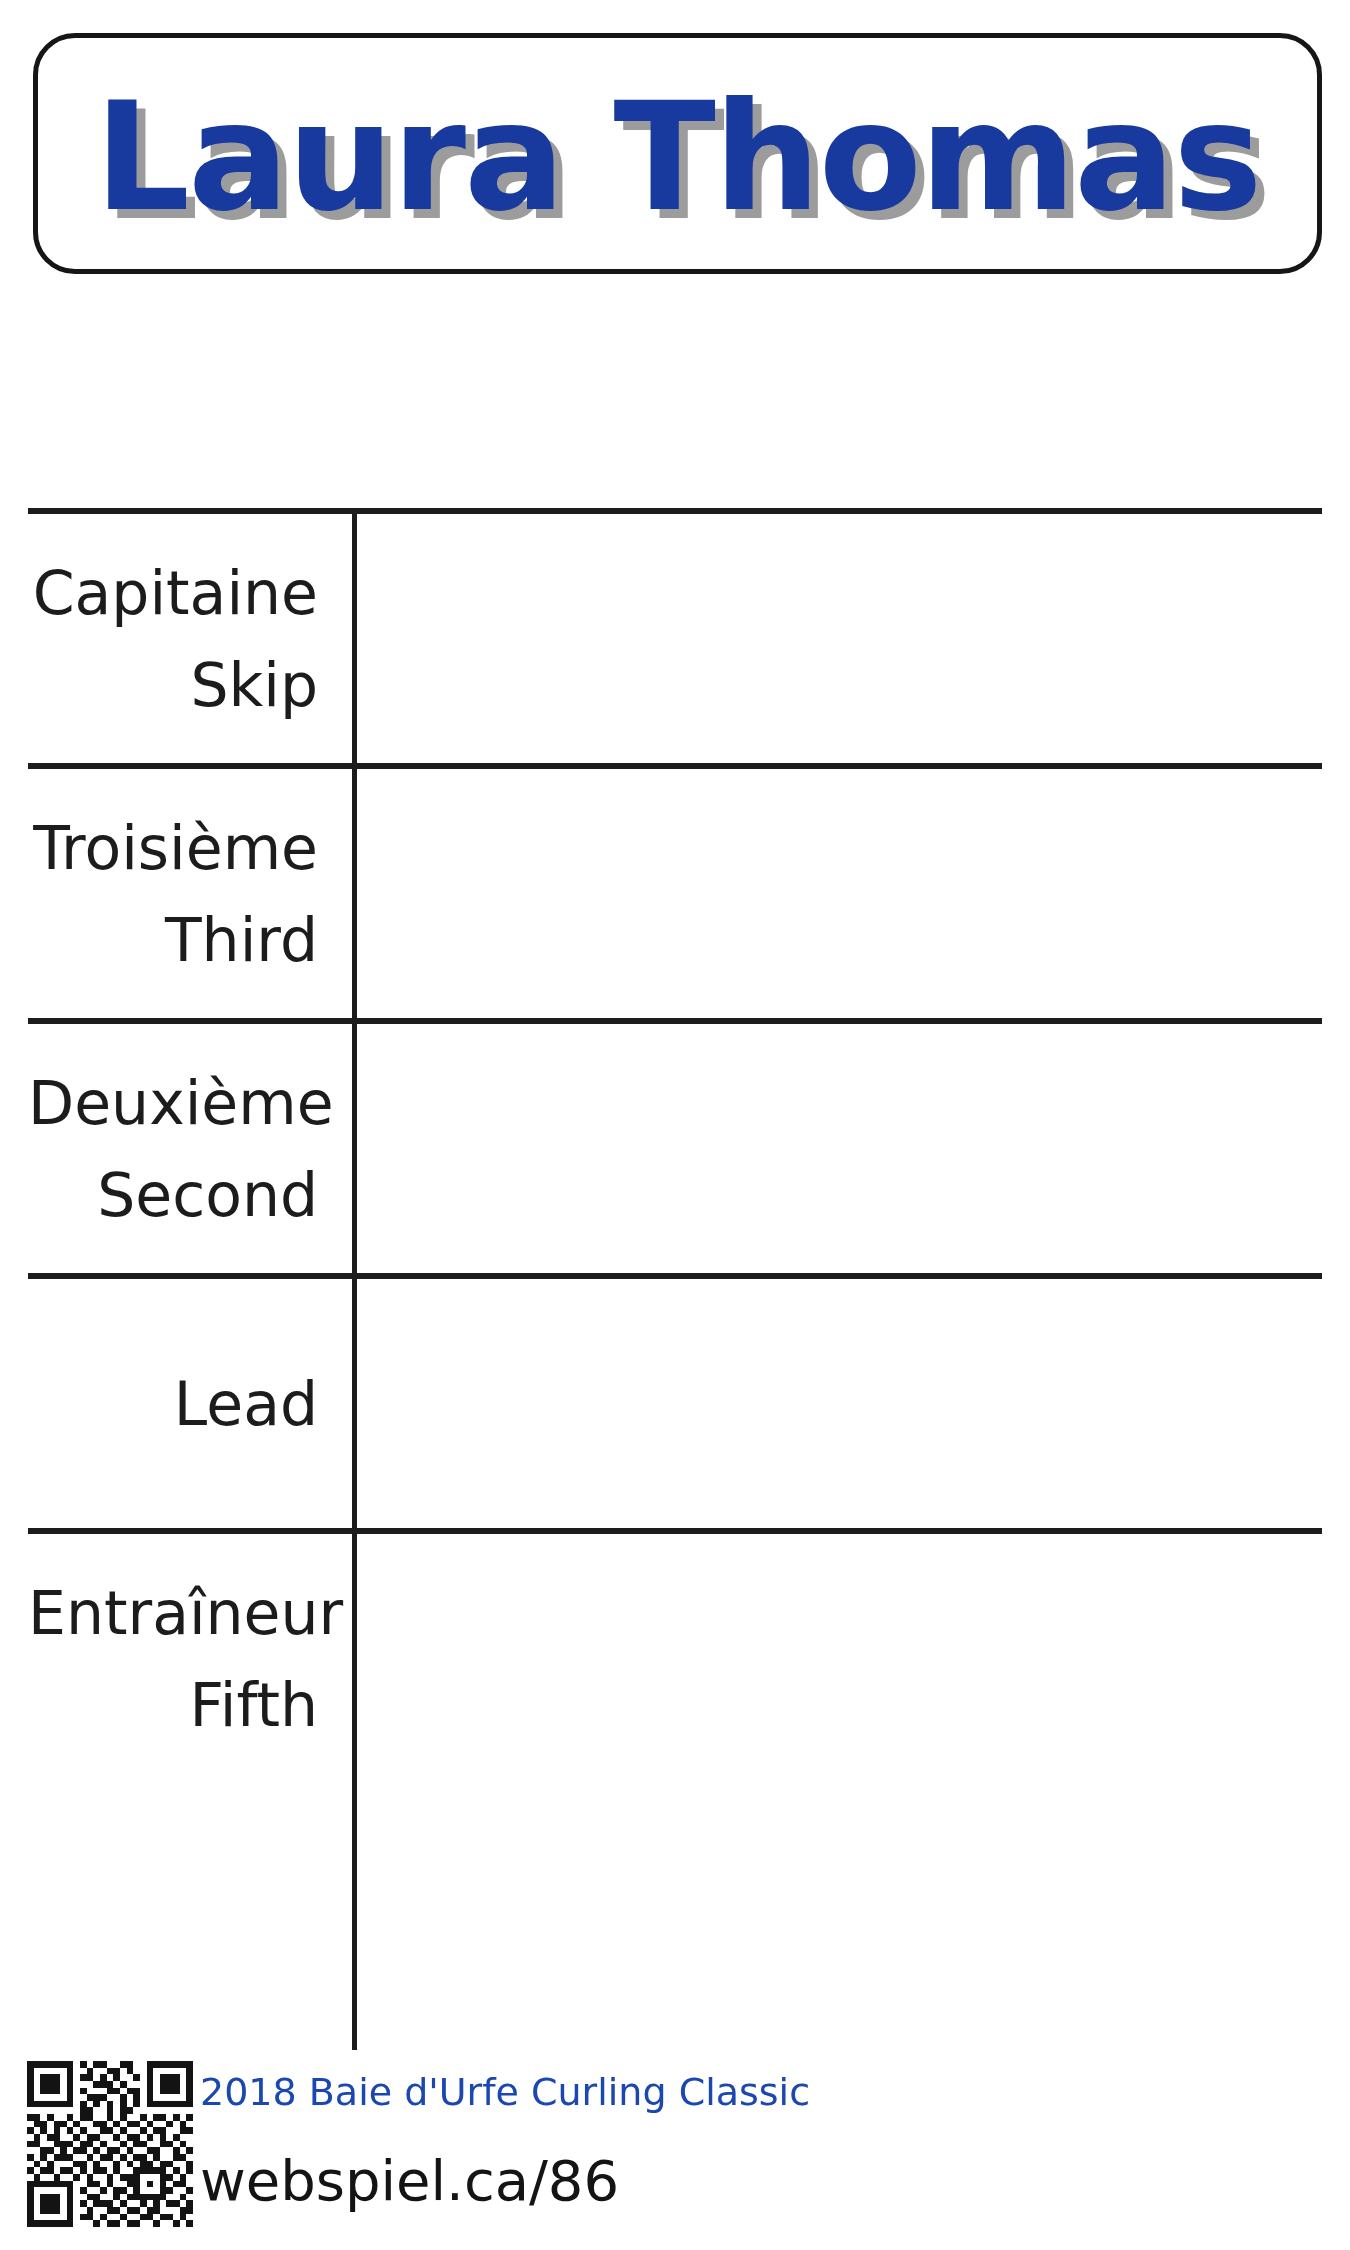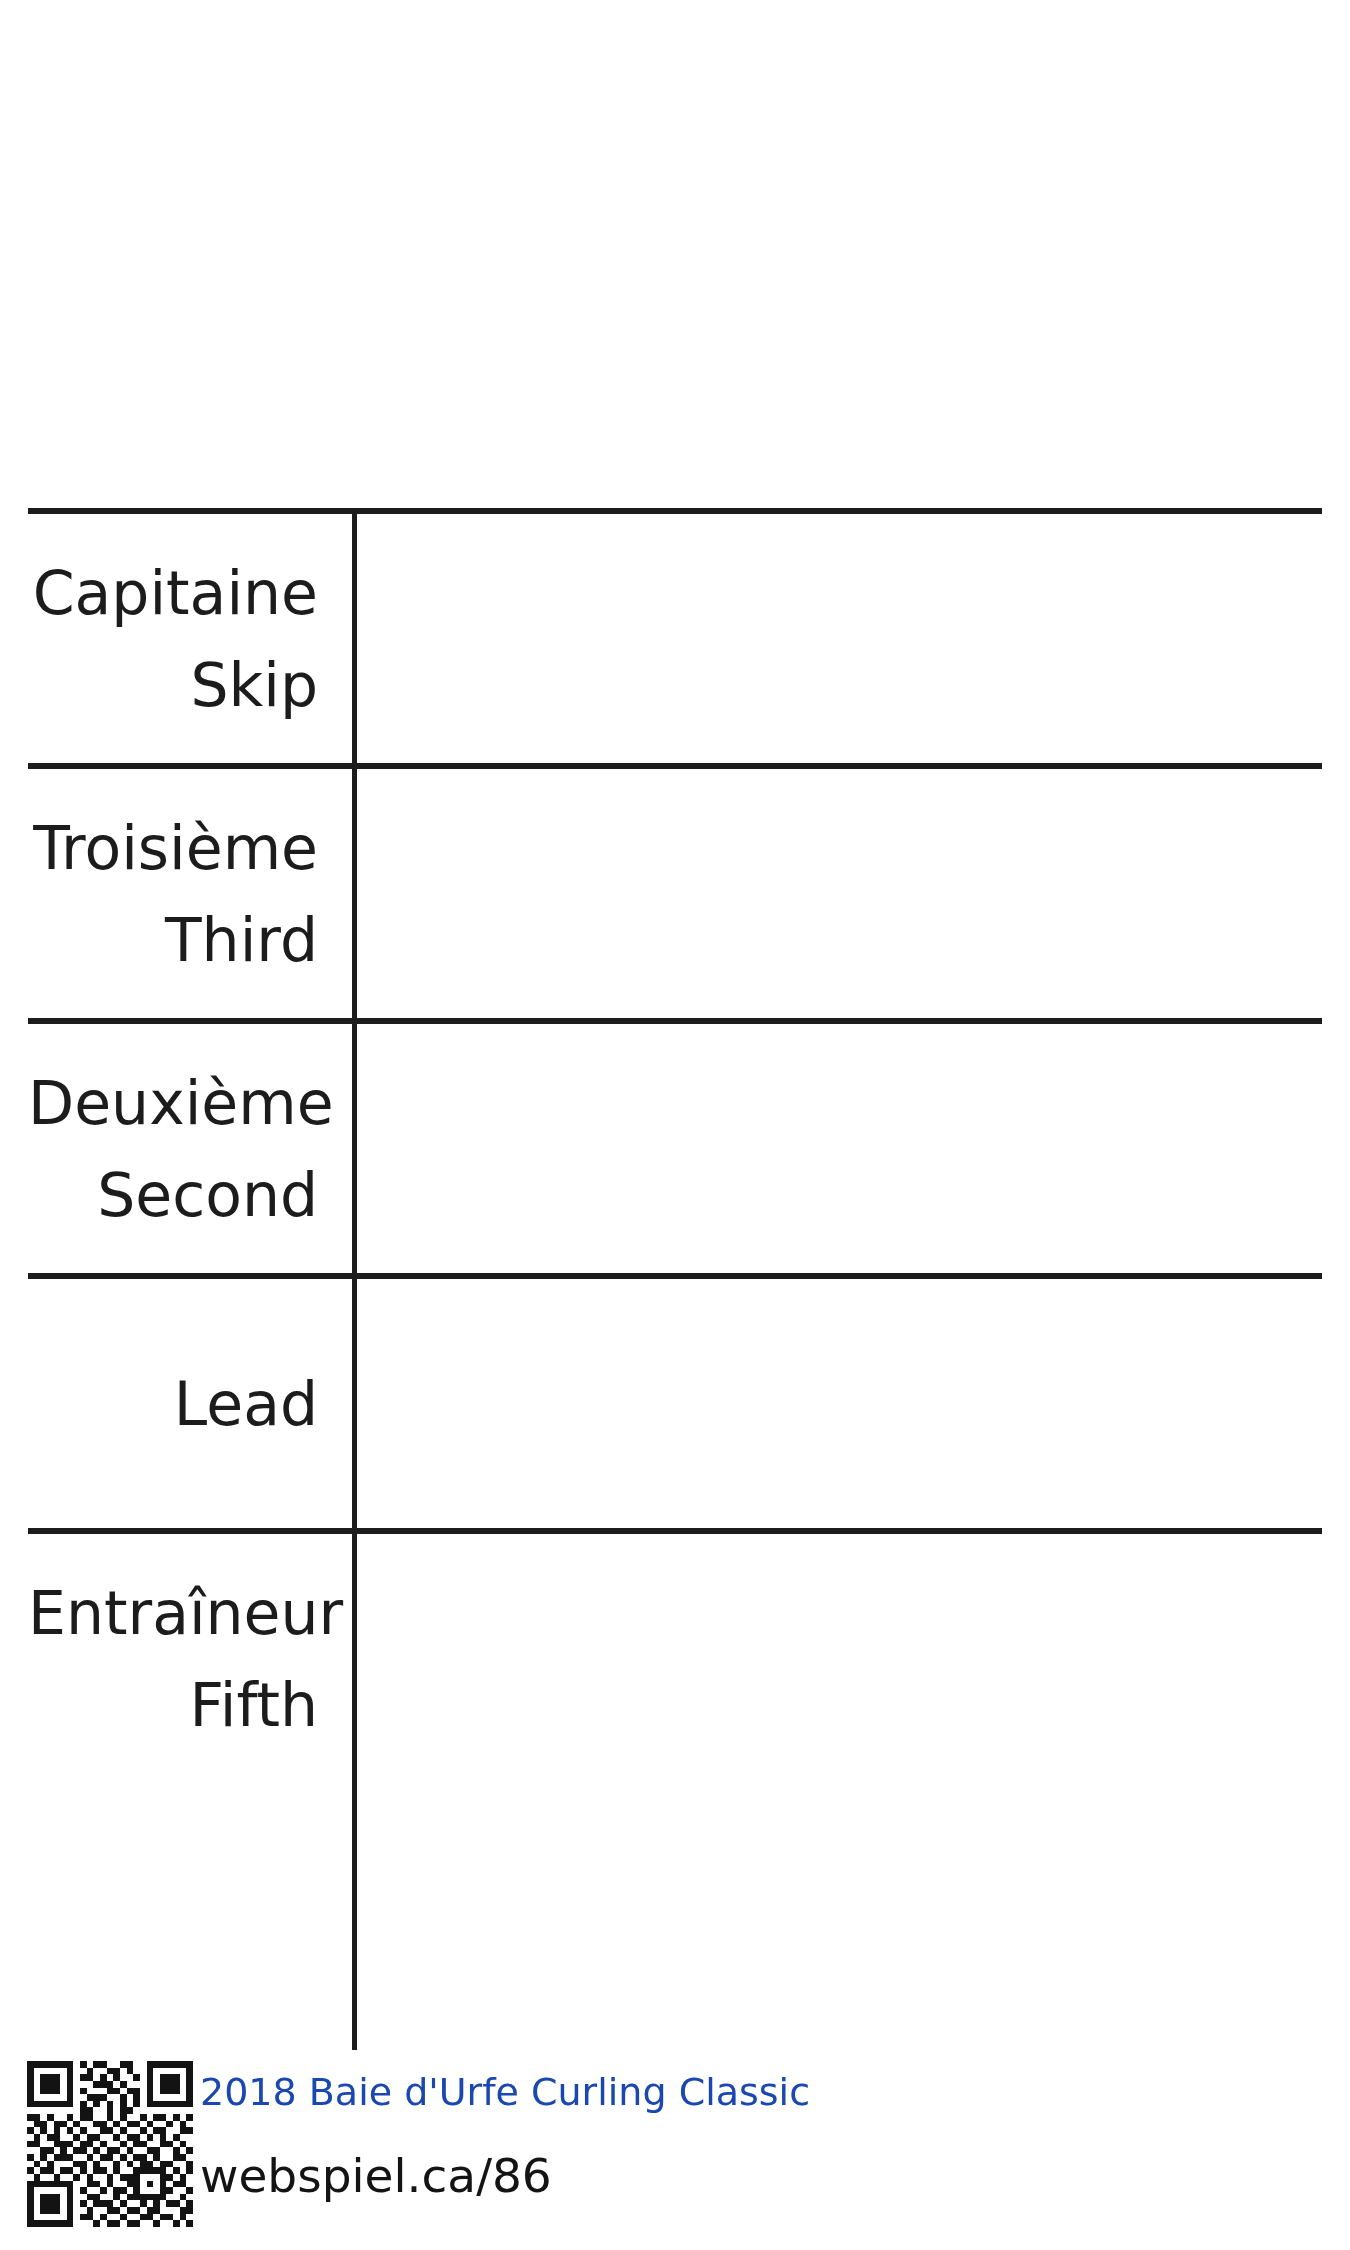--- a/index.html
+++ b/index.html
@@ -40,36 +40,39 @@
   
   .qr{position:absolute;left:27px;top:2061px;width:166px;height:166px;}
   .qr svg{width:100%;height:100%;display:block;}
   .footer-text{
     position:absolute;left:200px;top:2072px;width:620px;text-align:left;
   }
   .event-line{
     font-size:38px;color:#1a47b0;white-space:nowrap;line-height:1.1;
   }
   .url-line{
-    margin-top:36px;font-size:47px;color:#141414;white-space:nowrap;line-height:1.1;
+    margin-top:36px;font-size:56px;color:#141414;white-space:nowrap;line-height:1.1;
   }
   .logo{position:absolute;left:845px;top:1995px;width:500px;height:250px;}
   .logo svg{position:absolute;left:0;top:0;width:500px;height:250px;overflow:visible;}
   .logo-text{
     position:absolute;left:0;bottom:14px;
     font-size:155px;font-weight:bold;color:#262626;line-height:1;
     white-space:nowrap;letter-spacing:-4px;
     transform:scaleX(0.60);transform-origin:left bottom;
   }
 </style>
 </head>
 <body>
 
 <div class="sheet">
 
+  <div class="title-box">
+    <div class="title-text">Laura Thomas</div>
+  </div>
 
   <div class="roster">
     <div class="vline"></div>
 
     <div class="row">
       <div class="label-cell">
         <span>Capitaine</span>
         <span>Skip</span>
       </div>
       <div class="entry-cell"></div>

